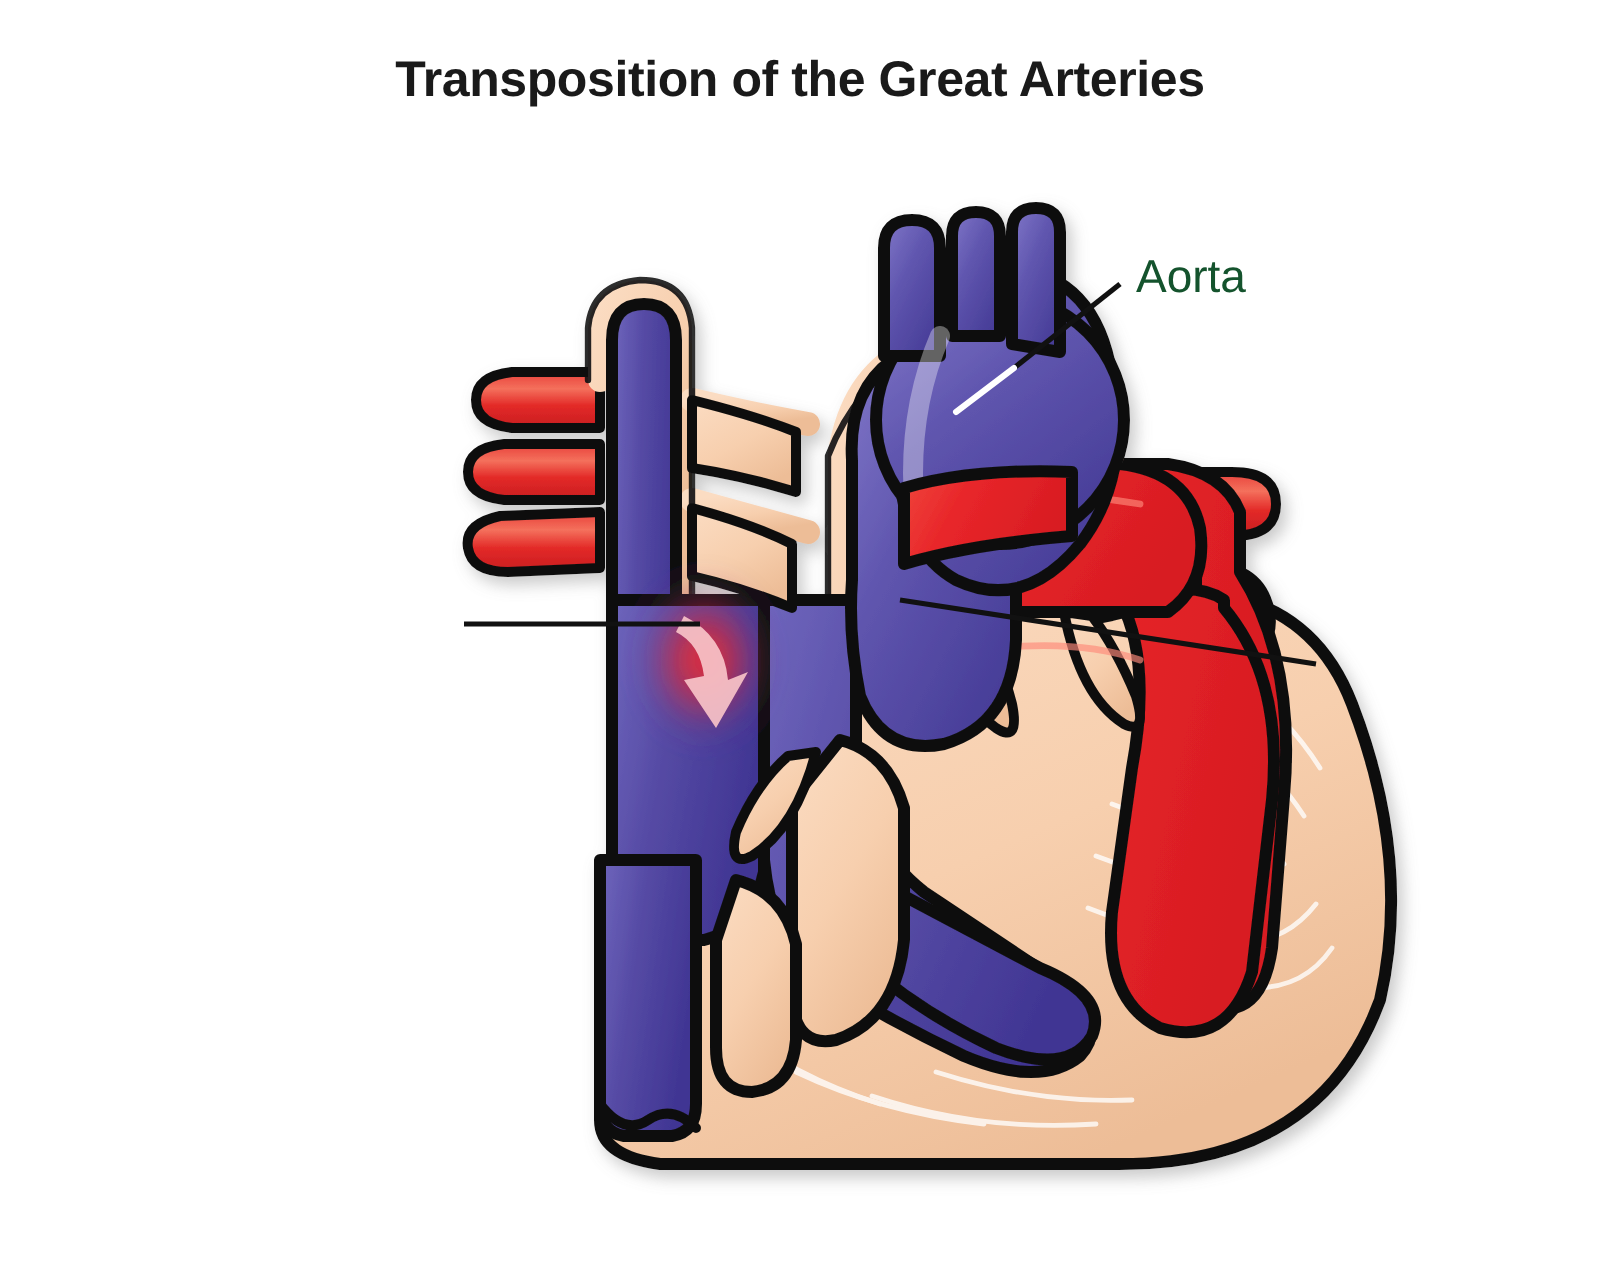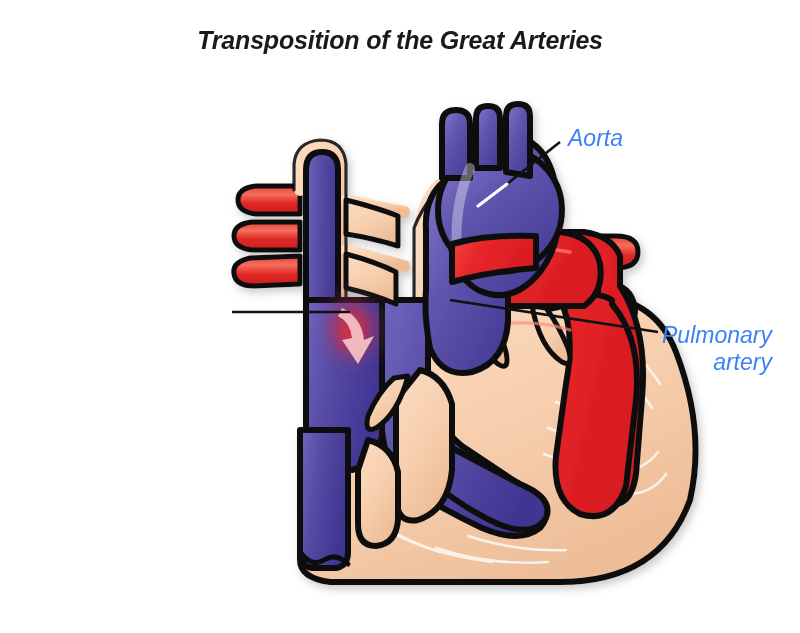--- a/index.html
+++ b/index.html
@@ -13,40 +13,38 @@
     font-family: "Liberation Sans", sans-serif;
     color: #1a1a1a;
     overflow: hidden;
     position: relative;
   }
   #figure {
     position: absolute;
     inset: 0;
     width: 800px;
     height: 633px;
-    font-style: italic;
   }
   .fig-title {
     position: absolute;
     top: 26px;
     left: 0;
     width: 800px;
     text-align: center;
     font-size: 25px;
     font-weight: bold;
     letter-spacing: -0.2px;
     color: #1a1a1a;
   }
   .label {
     position: absolute;
     font-size: 23px;
-    color: #3b82f6;
+    color: #14532d;
     white-space: pre-line;
     line-height: 1.18;
-    text-align: right;
   }
   #label-aorta { left: 568px; top: 125px; }
   #label-asd   { left: 18px;  top: 300px; }
   #label-pa    { left: 662px; top: 322px; }
   svg { display: block; }
 </style>
 </head>
 <body>
 
 <div id="figure">
@@ -226,16 +224,14 @@
   </svg>
 
   <svg style="position:absolute; left:0; top:0;" width="800" height="633">
     <line x1="560" y1="142" x2="507" y2="184" stroke="#111111" stroke-width="2.6"></line>
     <line x1="507" y1="184" x2="478" y2="206" stroke="#ffffff" stroke-width="3" stroke-linecap="round"></line>
     <line x1="232" y1="312" x2="350" y2="312" stroke="#111111" stroke-width="2.6"></line>
     <line x1="450" y1="300" x2="658" y2="332" stroke="#111111" stroke-width="2.6"></line>
   </svg>
 
   <div class="label" id="label-aorta">Aorta</div>
-  <div class="label" id="label-pa">Pulmonary
-artery</div>
 
 </div>
 
 </body></html>

